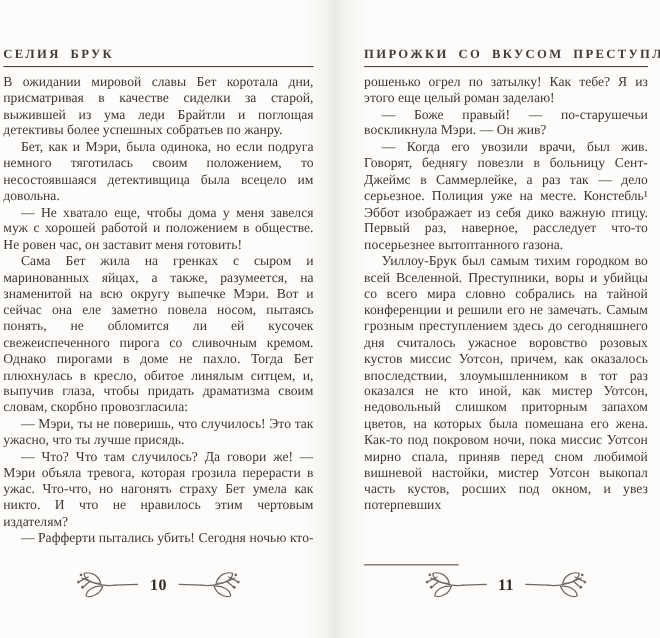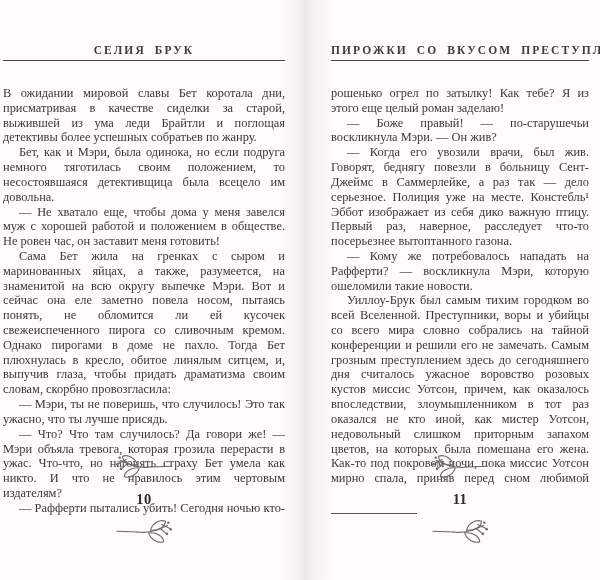--- a/index.html
+++ b/index.html
@@ -35,29 +35,28 @@
     position: absolute;
     top: 0;
     height: 580px;
     box-sizing: border-box;
     color: #3c3834;
   }
   .page.left  { left: 0;   width: 300px; padding: 44px 15px 0 3px; }
   .page.right { left: 300px; width: 300px; padding: 44px 11px 0 31px; }
 
   .running-head {
-    text-align: center;
     font-weight: bold;
     font-size: 11.5px;
     letter-spacing: 2.1px;
     word-spacing: 4px;
     color: #403b37;
     border-bottom: 1.2px solid #4a4540;
     padding-bottom: 4px;
-    margin-bottom: 25px;
+    margin-bottom: 6px;
     white-space: nowrap;
   }
   .body-text {
     font-size: 12.4px;
     line-height: 14.82px;
     text-align: justify;
     overflow: hidden;
   }
   .page.left  .body-text { height: 431px; }
   .page.right .body-text { height: 402px; }
@@ -84,21 +83,20 @@
 
   .page-footer {
     position: absolute;
     left: 0;
     right: 0;
     bottom: 33px;
     display: flex;
     justify-content: center;
     align-items: center;
     gap: 9px;
-    flex-direction: column;
   }
   .page.left  .page-footer { padding-right: 12px; }
   .page.right .page-footer { padding-left: 20px; text-align: center; }
   .page-number {
     font-weight: bold;
     font-size: 14.5px;
     letter-spacing: 0.5px;
     color: #2f2b28;
   }
   .ornament { width: 58px; height: 30px; display: block; }
@@ -157,21 +155,20 @@
     </div>
   </div>
 
   <div class="page right">
     <div class="running-head">ПИРОЖКИ СО ВКУСОМ ПРЕСТУПЛЕНИЯ</div>
 
     <div class="body-text">
       <p>рошенько огрел по затылку! Как тебе? Я из этого еще целый роман заделаю!</p>
       <p class="indent">— Боже правый! — по-старушечьи воскликнула Мэри. — Он жив?</p>
       <p class="indent">— Когда его увозили врачи, был жив. Говорят, беднягу повезли в больницу Сент-Джеймс в Саммерлейке, а раз так — дело серьезное. Полиция уже на месте. Констебль¹ Эббот изображает из себя дико важную птицу. Первый раз, наверное, расследует что-то посерьезнее вытоптанного газона.</p>
-      <p class="indent">— Кому же потребовалось нападать на Рафферти? — воскликнула Мэри, которую ошеломили такие новости.</p>
       <p class="indent">Уиллоу-Брук был самым тихим городком во всей Вселенной. Преступники, воры и убийцы со всего мира словно собрались на тайной конференции и решили его не замечать. Самым грозным преступлением здесь до сегодняшнего дня считалось ужасное воровство розовых кустов миссис Уотсон, причем, как оказалось впоследствии, злоумышленником в тот раз оказался не кто иной, как мистер Уотсон, недовольный слишком приторным запахом цветов, на которых была помешана его жена. Как-то под покровом ночи, пока миссис Уотсон мирно спала, приняв перед сном любимой вишневой настойки, мистер Уотсон выкопал часть кустов, росших под окном, и увез потерпевших</p>
     </div>
 
     <div class="footnote-block">
       <div class="footnote-rule"></div>
     </div>
 
     <div class="page-footer">
       <svg class="ornament mirrored" viewBox="0 0 62 30" xmlns="http://www.w3.org/2000/svg">
         <g stroke="#6e6862" fill="none" stroke-width="1.2" stroke-linecap="round">

